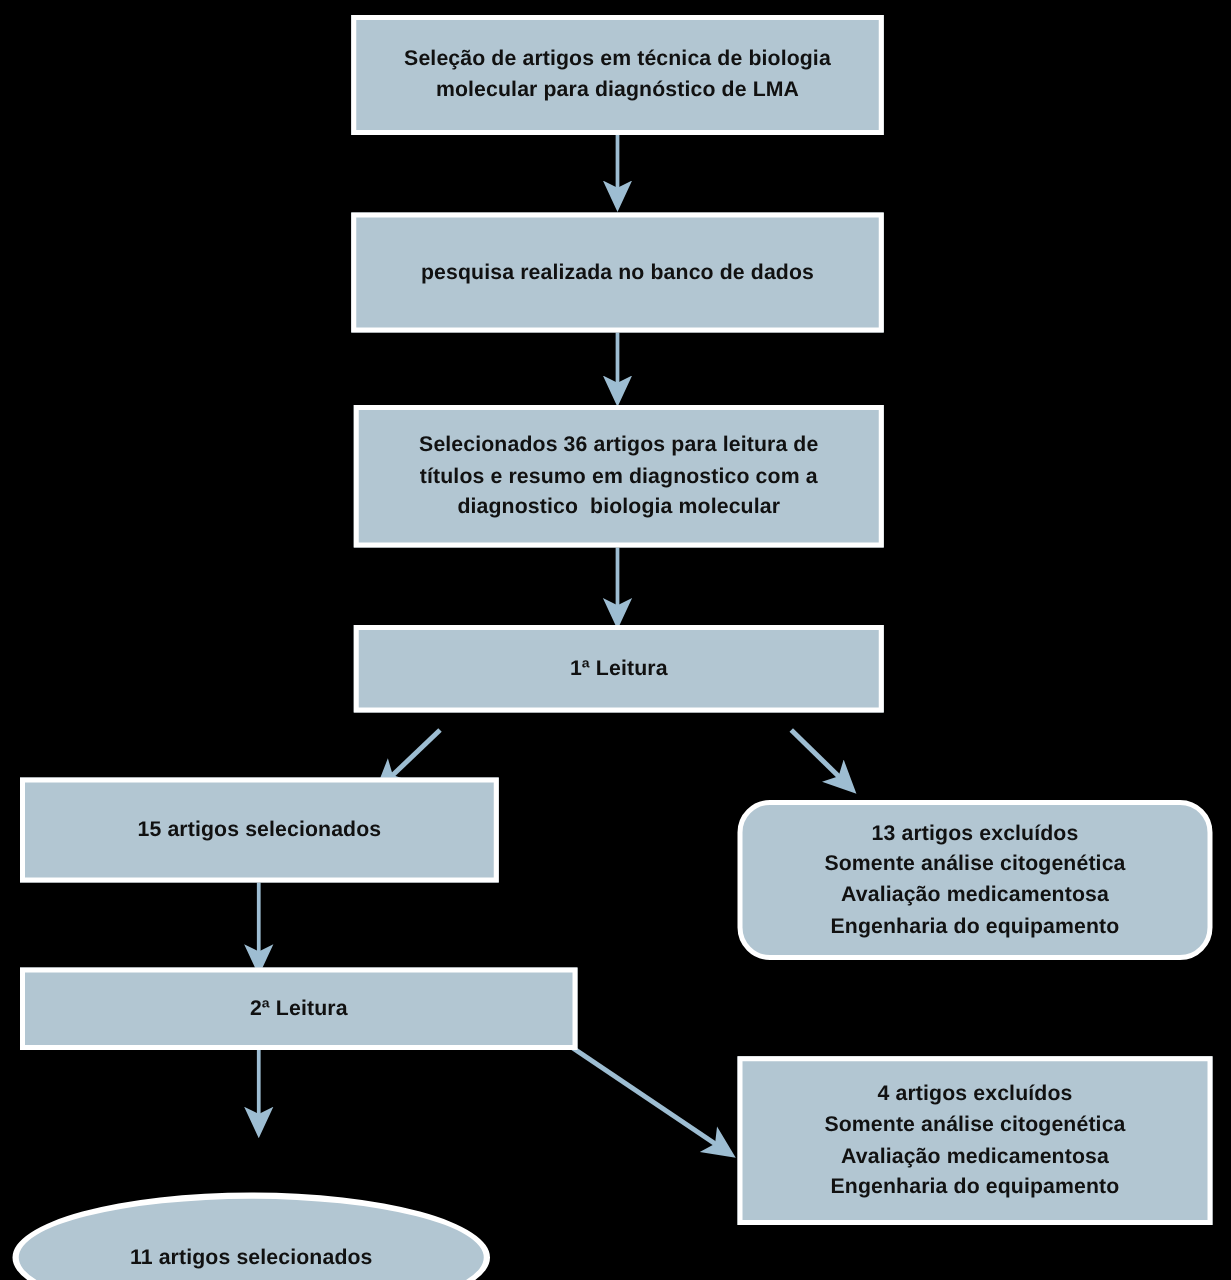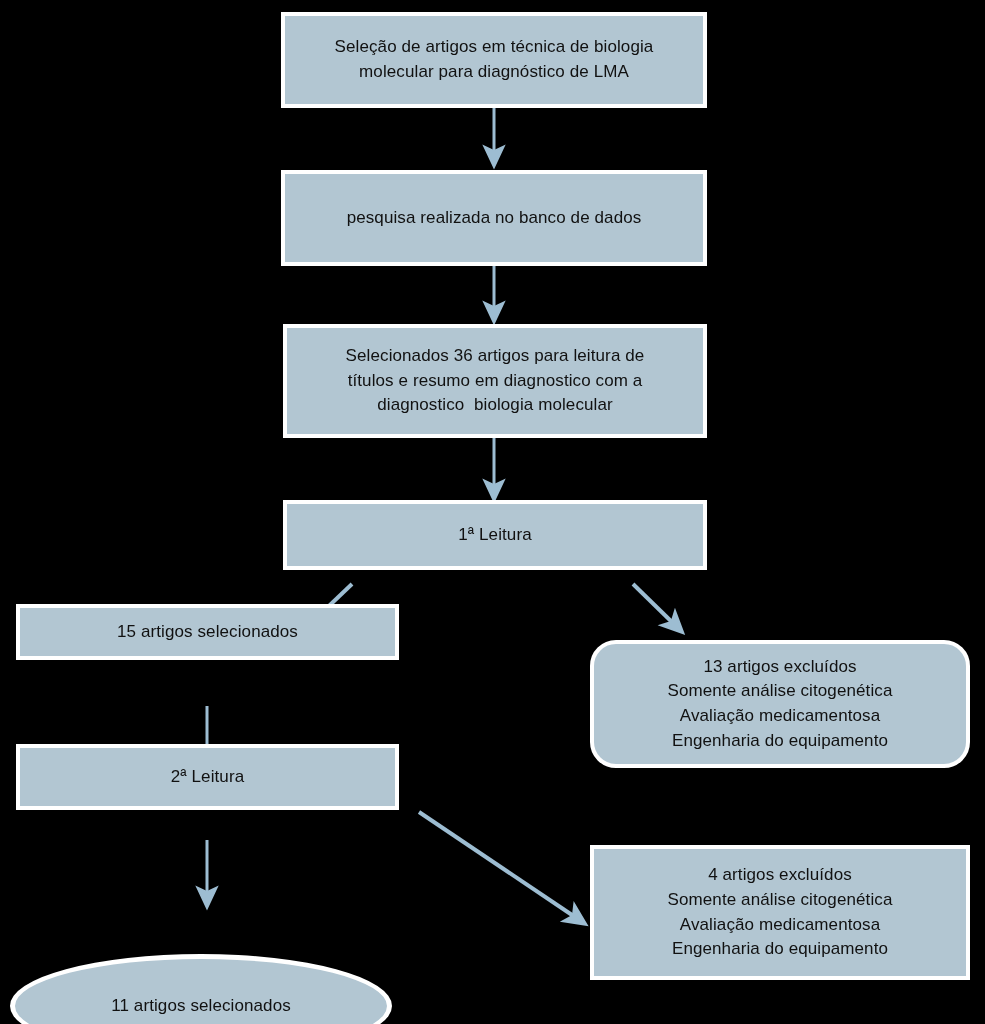--- a/index.html
+++ b/index.html
@@ -35,20 +35,21 @@
     letter-spacing: 0.1px;
     padding: 4px 10px;
     user-select: none;
   }
   .node .lines {
     width: 100%;
   }
   .node .line {
     display: block;
     white-space: pre;
+    font-weight: bold;
   }
 
   
   .node.ellipse {
     border-radius: 50%;
     border-width: 5px;
   }
 
   
   #arrow-layer {
@@ -114,36 +115,36 @@
       <span class="line">diagnostico  biologia molecular</span>
     </span>
   </div>
 
   <div class="node" style="left:283px; top:500px; width:424px; height:70px;">
     <span class="lines">
       <span class="line">1ª Leitura</span>
     </span>
   </div>
 
-  <div class="node" style="left:16px; top:604px; width:383px; height:56px;">
+  <div class="node" style="left:16px; top:622px; width:383px; height:84px;">
     <span class="lines">
       <span class="line">15 artigos selecionados</span>
     </span>
   </div>
 
   <div class="node" style="left:590px; top:640px; width:380px; height:128px;border-radius:26px;">
     <span class="lines">
       <span class="line">13 artigos excluídos</span>
       <span class="line">Somente análise citogenética</span>
       <span class="line">Avaliação medicamentosa</span>
       <span class="line">Engenharia do equipamento</span>
     </span>
   </div>
 
-  <div class="node" style="left:16px; top:744px; width:383px; height:66px;">
+  <div class="node" style="left:16px; top:774px; width:446px; height:66px;">
     <span class="lines">
       <span class="line">2ª Leitura</span>
     </span>
   </div>
 
   <div class="node" style="left:590px; top:845px; width:380px; height:135px;">
     <span class="lines">
       <span class="line">4 artigos excluídos</span>
       <span class="line">Somente análise citogenética</span>
       <span class="line">Avaliação medicamentosa</span>

